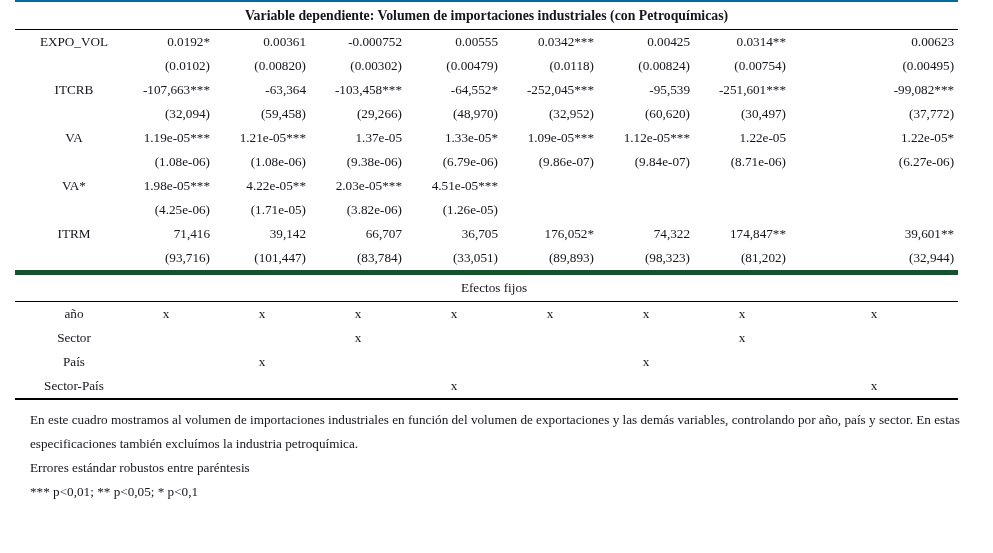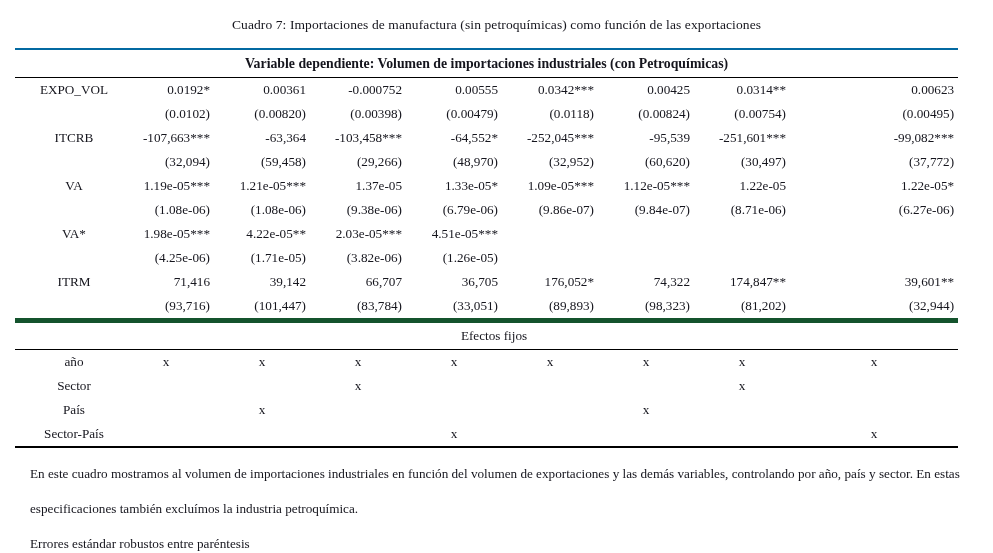--- a/index.html
+++ b/index.html
@@ -54,30 +54,29 @@
   }
   #coef-body tr:last-child td { border-bottom: 5px solid #14532d; }
   tr.section-row td {
     height: 26px;
     border-bottom: 1px solid #000;
   }
   #fe-body tr:last-child td { border-bottom: 2px solid #000; }
   .notes {
     margin: 8px 20px 0 30px;
     font-size: 13.2px;
-    line-height: 35px;
+    line-height: 24px;
   }
   .notes p { margin: 0; }
 </style>
 </head>
 <body>
 
 <div class="page">
 
-  <div class="caption">Cuadro 7: Importaciones de manufactura (sin petroquímicas) como función de las exportaciones</div>
 
   <table class="regtable">
     <colgroup>
       <col style="width:103px">
       <col style="width:96px">
         <col style="width:96px">
         <col style="width:96px">
         <col style="width:96px">
       <col style="width:96px">
         <col style="width:96px">
@@ -98,21 +97,21 @@
           <td class="num">0.00555</td>
           <td class="num">0.0342***</td>
           <td class="num">0.00425</td>
           <td class="num">0.0314**</td>
           <td class="num">0.00623</td>
         </tr>
         <tr class="se-row">
           <td class="var-label"></td>
           <td class="num">(0.0102)</td>
           <td class="num">(0.00820)</td>
-          <td class="num">(0.00398)</td>
+          <td class="num">(0.00302)</td>
           <td class="num">(0.00479)</td>
           <td class="num">(0.0118)</td>
           <td class="num">(0.00824)</td>
           <td class="num">(0.00754)</td>
           <td class="num">(0.00495)</td>
         </tr>
         <tr class="coef-row">
           <td class="var-label">ITCRB</td>
           <td class="num">-107,663***</td>
           <td class="num">-63,364</td>

